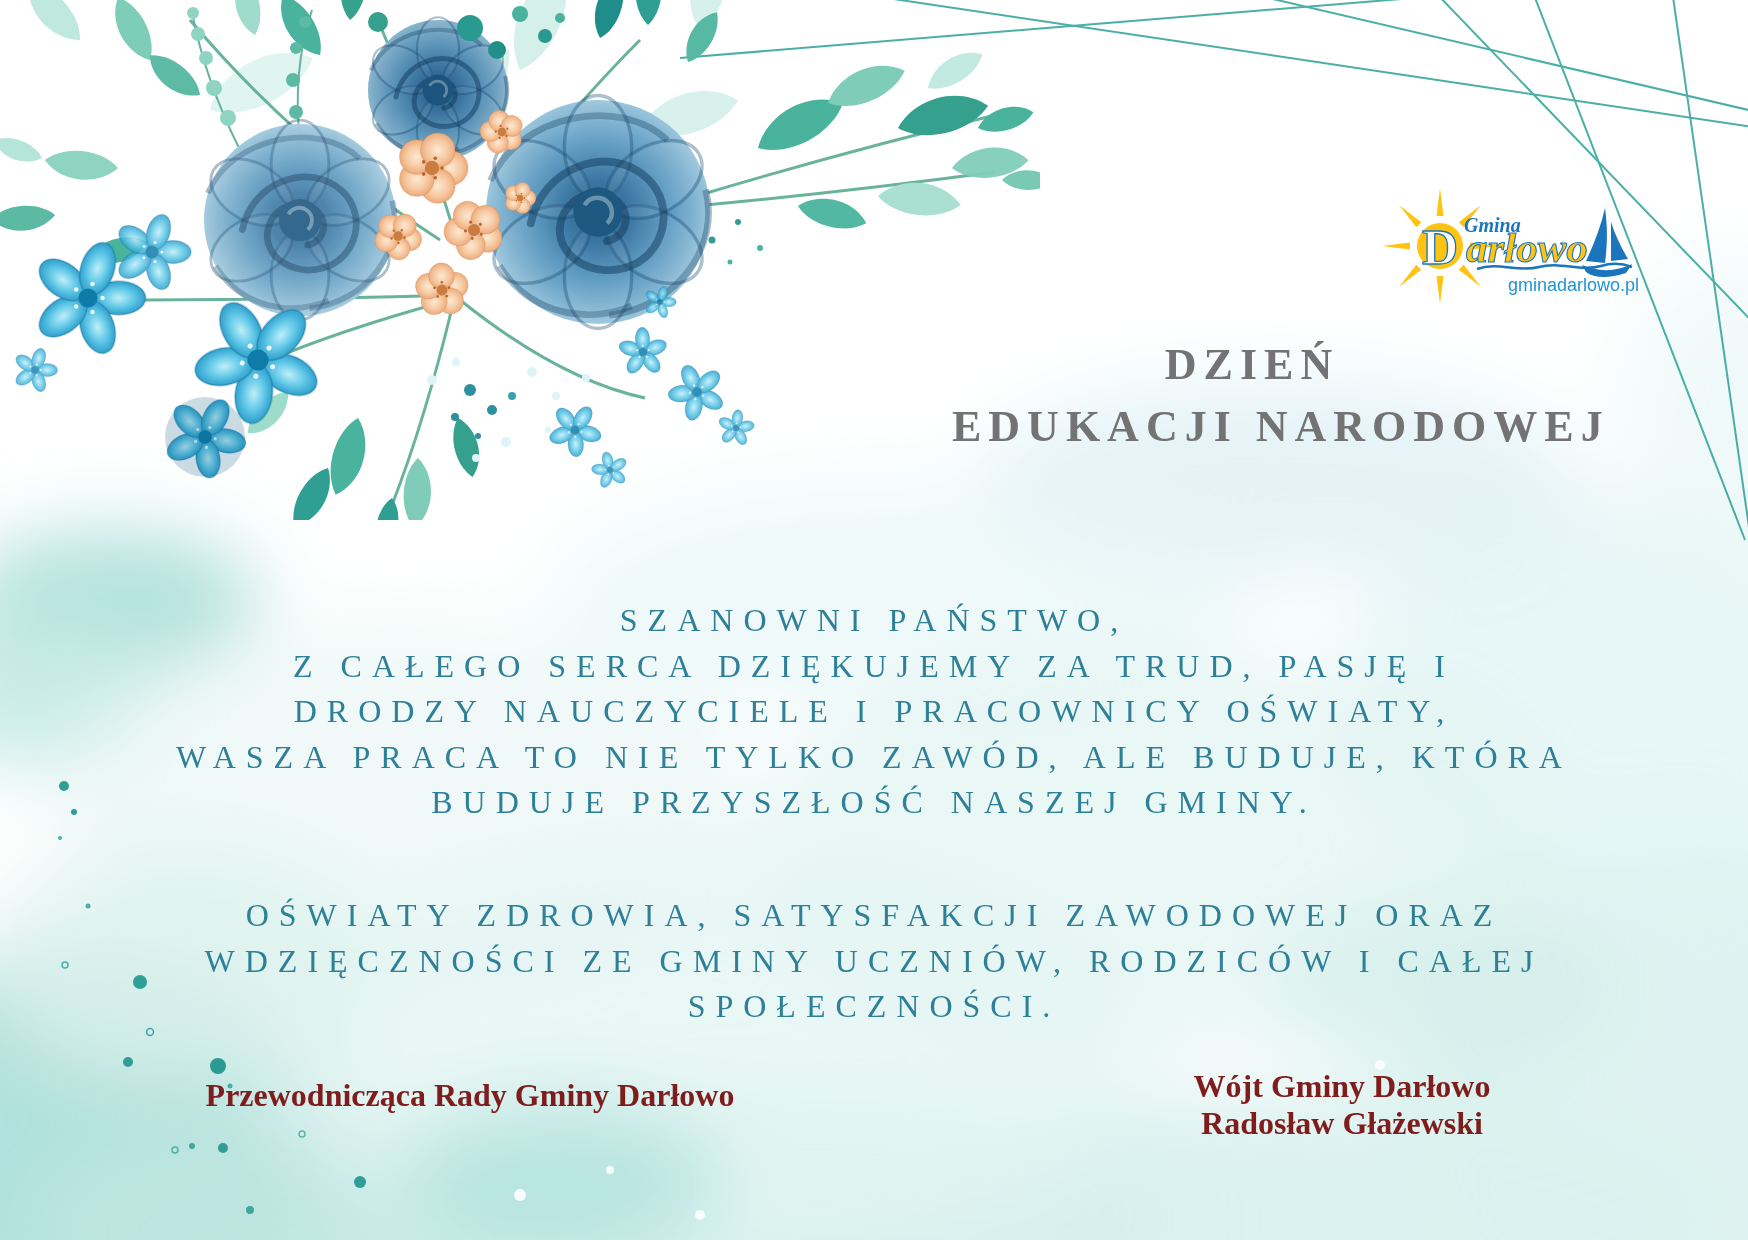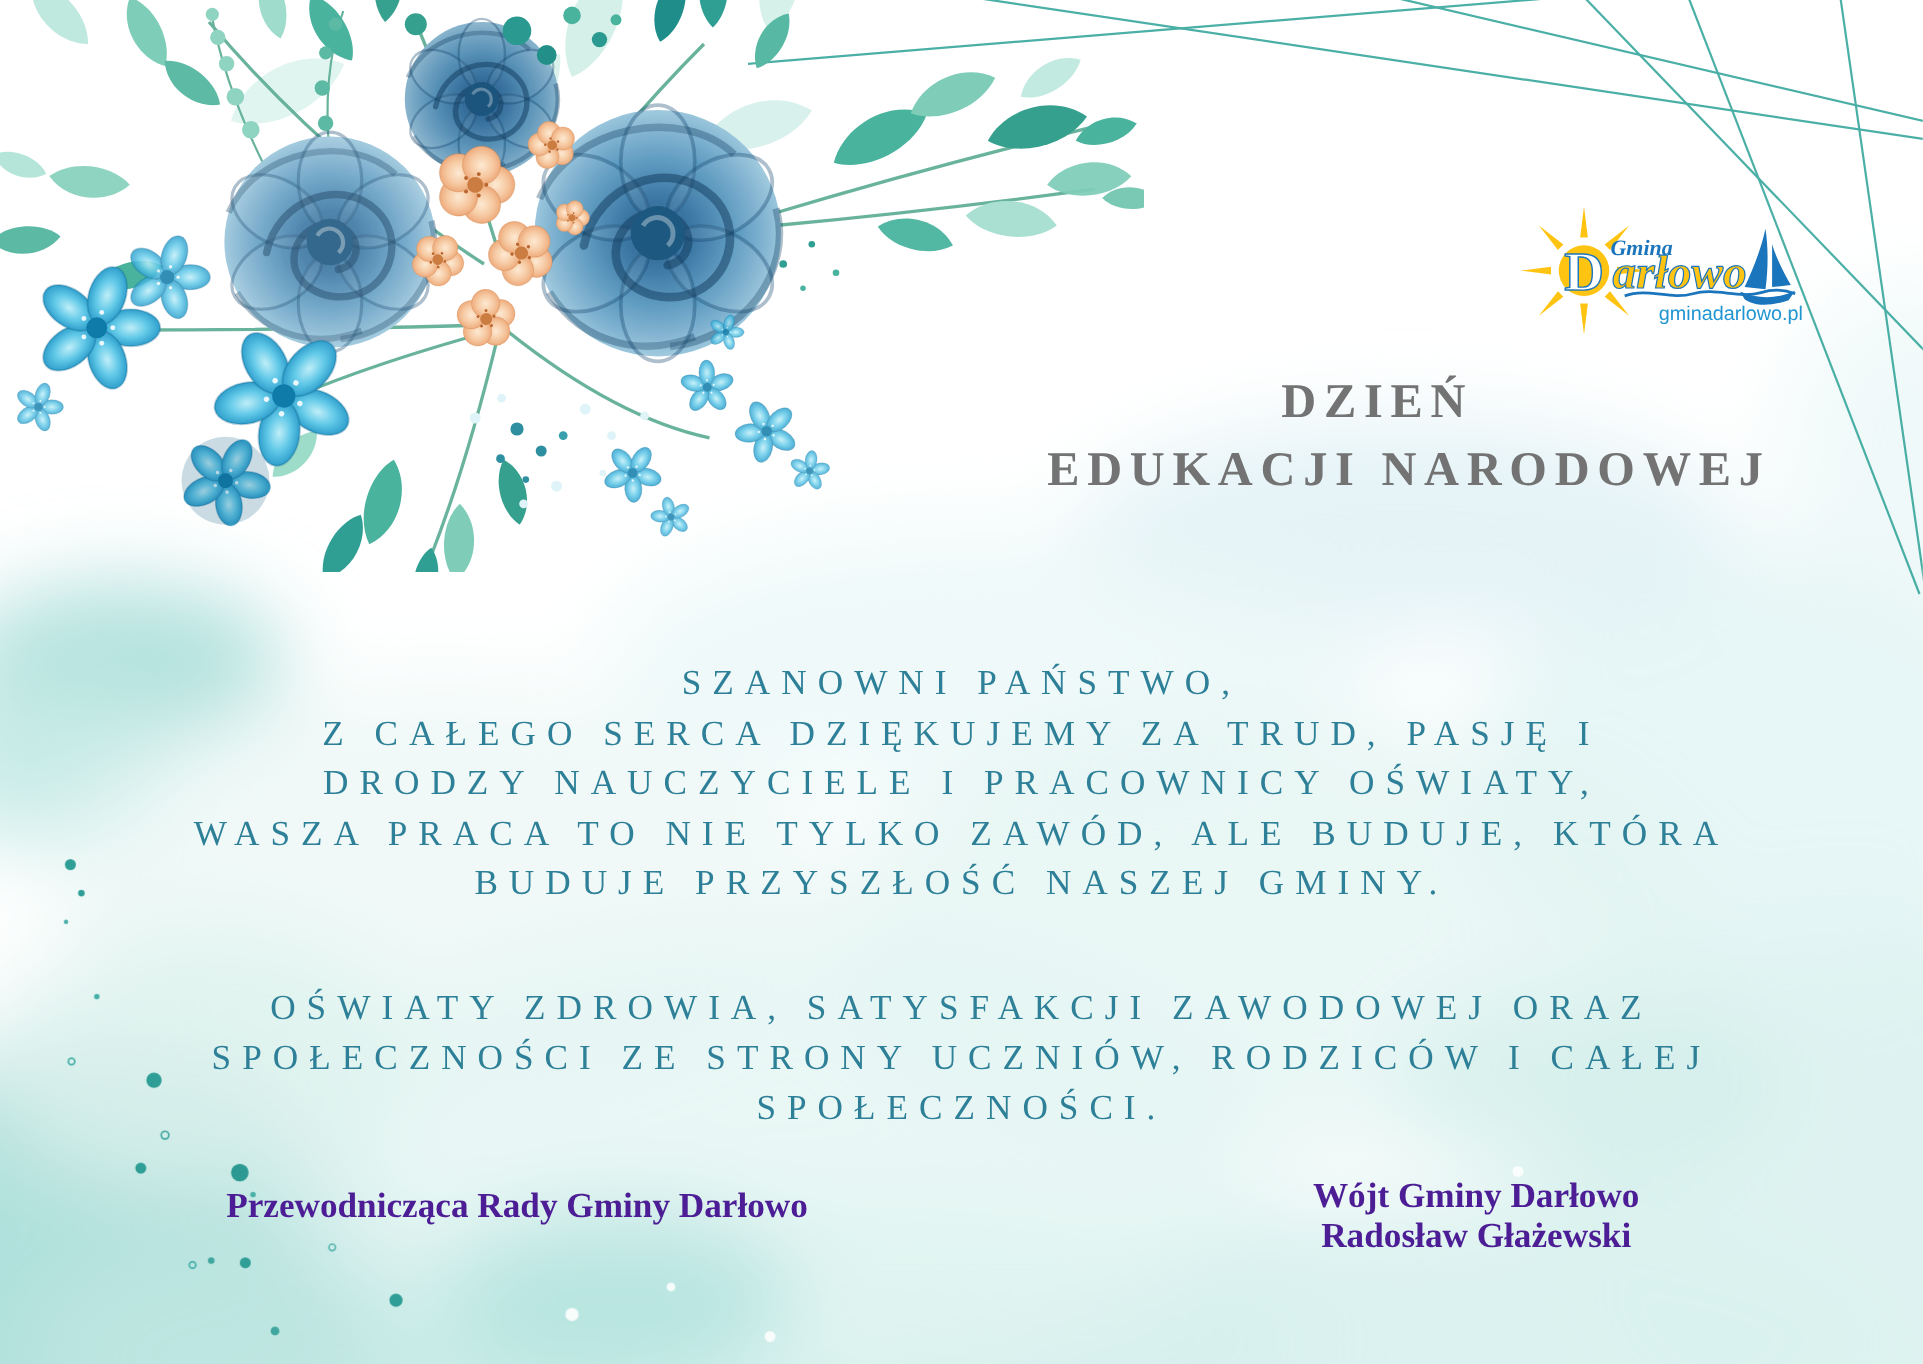--- a/index.html
+++ b/index.html
@@ -11,21 +11,21 @@
   .title{
     position:absolute;left:952px;top:334px;width:600px;text-align:center;
     color:#737373;font-weight:bold;font-size:44px;letter-spacing:7px;line-height:62px;white-space:nowrap;
   }
   .para{
     position:absolute;left:0;width:1748px;text-align:center;color:#2e8098;
     font-size:32px;letter-spacing:10px;line-height:45.5px;white-space:nowrap;
   }
   .p1{top:570px;margin-top:28px;}
   .p2{top:893px;}
-  .sig{position:absolute;text-align:center;color:#4c1d95;font-weight:bold;font-size:32px;line-height:37px;}
+  .sig{position:absolute;text-align:center;color:#7f1d1d;font-weight:bold;font-size:32px;line-height:37px;}
   .sig-left{left:170px;top:1077px;width:600px;}
   .sig-right{left:1092px;top:1068px;width:500px;}
   .logo{position:absolute;left:1358px;top:168px;width:300px;height:140px;}
   .website{font-family:"Liberation Sans","DejaVu Sans",sans-serif;}
 </style>
 </head>
 <body>
 
 <div class="canvas">
 
@@ -326,21 +326,21 @@
   <div class="para p1">
     <div>SZANOWNI PAŃSTWO,</div>
     <div>Z CAŁEGO SERCA DZIĘKUJEMY ZA TRUD, PASJĘ I</div>
     <div>DRODZY NAUCZYCIELE I PRACOWNICY OŚWIATY,</div>
     <div>WASZA PRACA TO NIE TYLKO ZAWÓD, ALE BUDUJE, KTÓRA</div>
     <div>BUDUJE PRZYSZŁOŚĆ NASZEJ GMINY.</div>
   </div>
 
   <div class="para p2">
     <div>OŚWIATY ZDROWIA, SATYSFAKCJI ZAWODOWEJ ORAZ</div>
-    <div>SPOŁECZNOŚCI ZE STRONY UCZNIÓW, RODZICÓW I CAŁEJ</div>
+    <div>WDZIĘCZNOŚCI ZE GMINY UCZNIÓW, RODZICÓW I CAŁEJ</div>
     <div>SPOŁECZNOŚCI.</div>
   </div>
 
   <div class="sig sig-left">
     <div>Przewodnicząca Rady Gminy Darłowo</div>
   </div>
   <div class="sig sig-right">
     <div>Wójt Gminy Darłowo</div>
     <div>Radosław Głażewski</div>
   </div>

